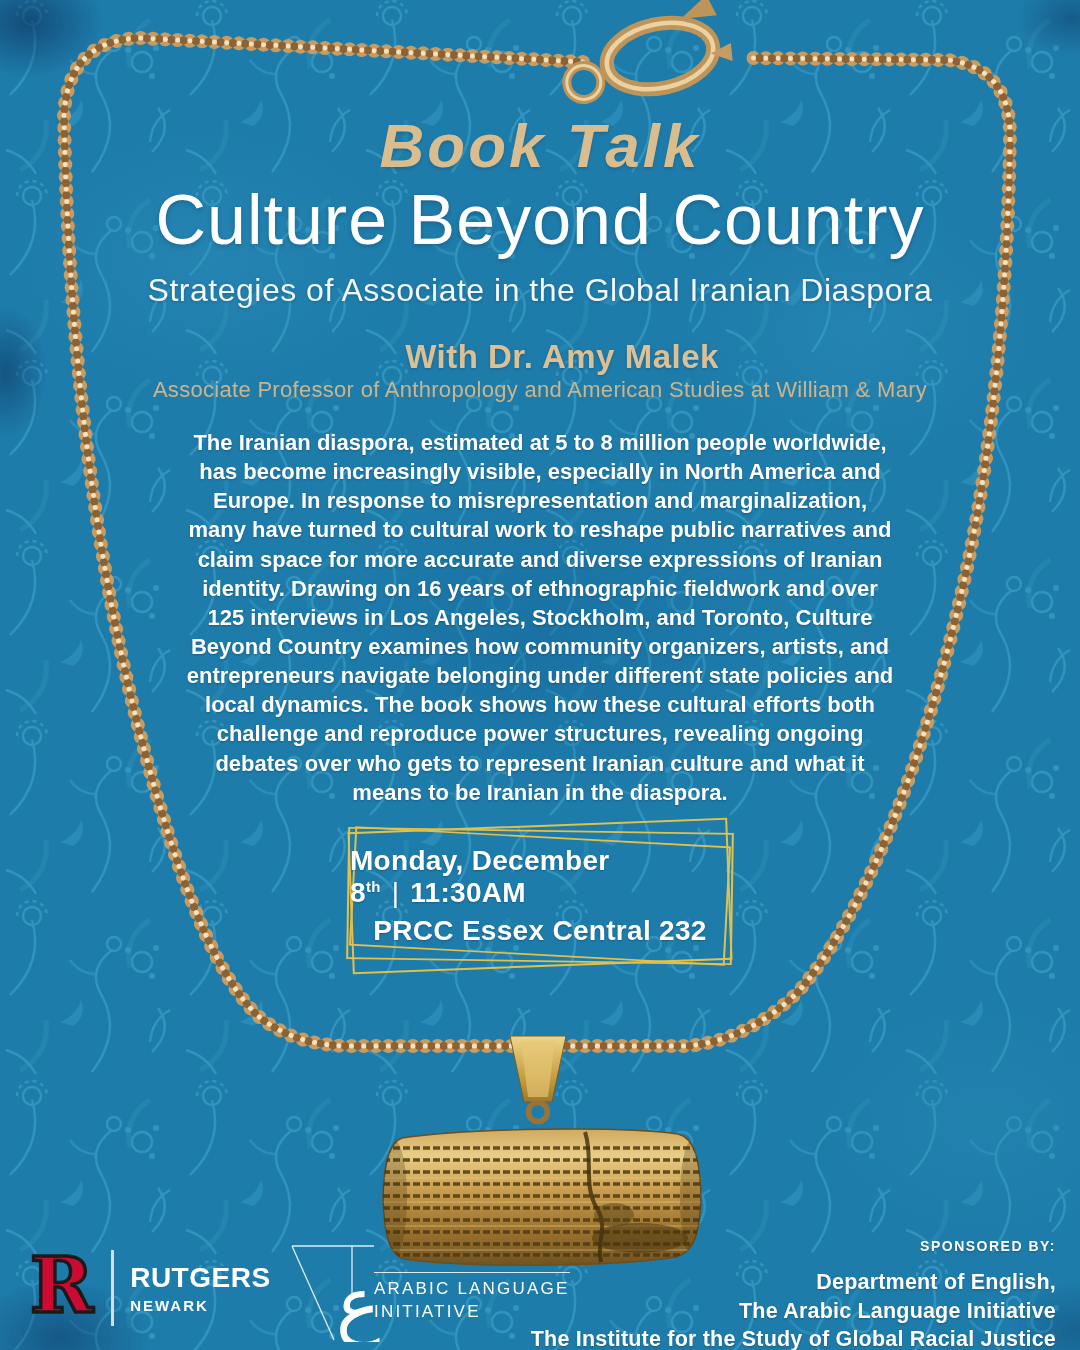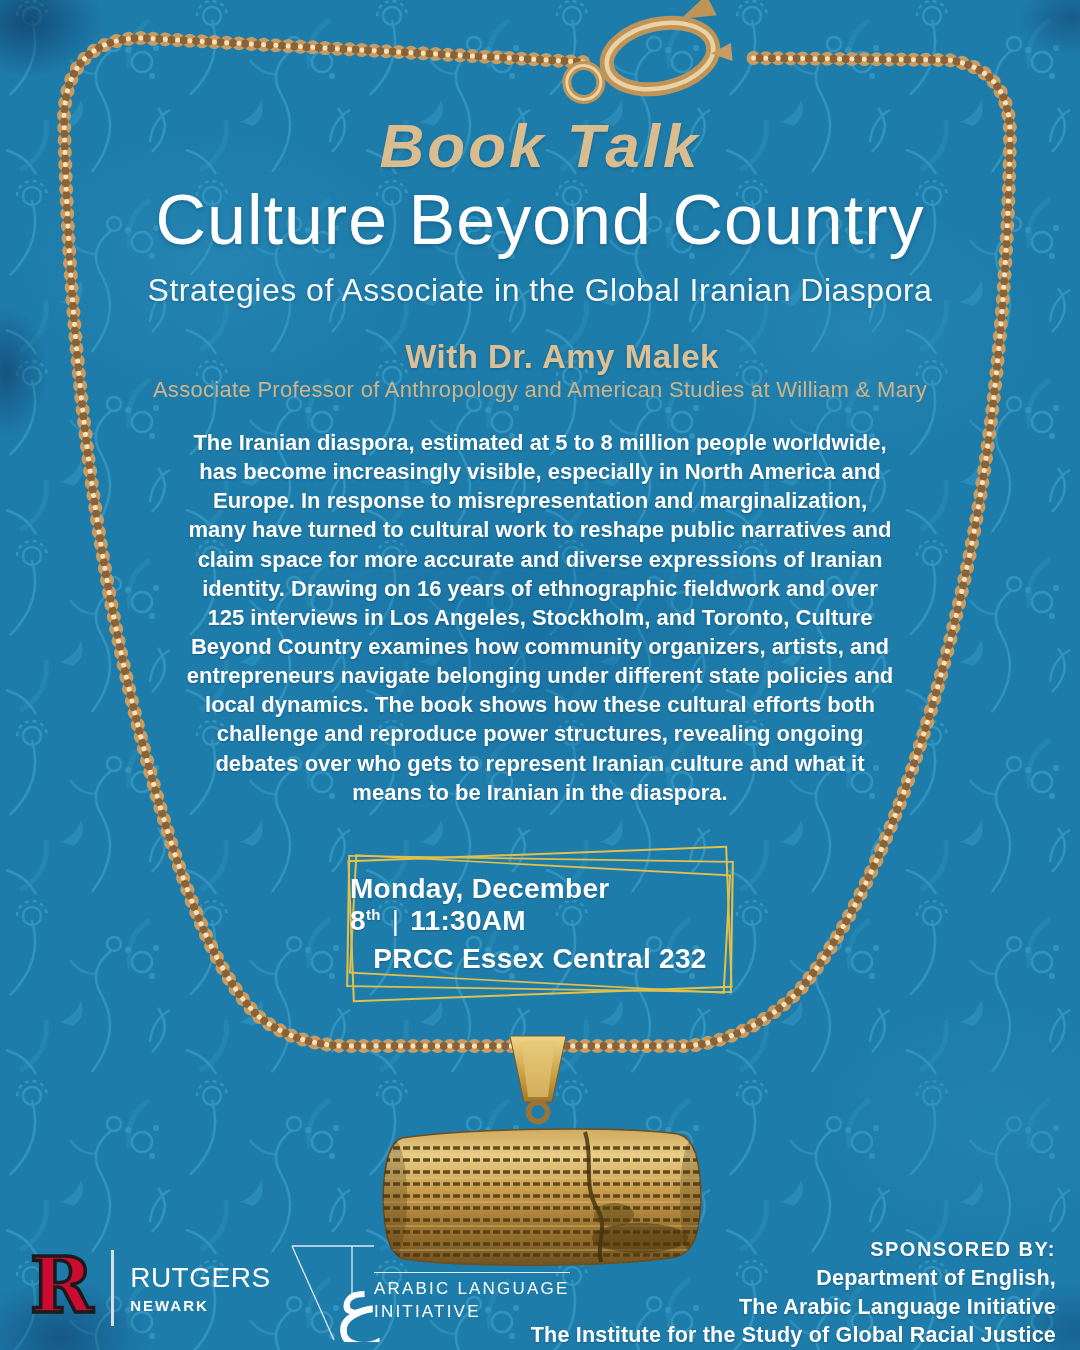--- a/index.html
+++ b/index.html
@@ -50,21 +50,21 @@
     top:377px; font-size:22px; font-weight:400; color:#cfb487; letter-spacing:.3px;
   }
   .description {
     position:absolute; top:428px; left:50%; transform:translateX(-50%);
     width:712px; text-align:center;
     font-size:22px; font-weight:700; color:#ffffff; line-height:1.325;
     text-shadow:0 1px 2px rgba(5,40,60,.35);
   }
   
   .date-box {
-    position:absolute; top:853px; left:50%; transform:translateX(-50%);
+    position:absolute; top:825px; left:50%; transform:translateX(-50%);
     width:380px; height:142px;
   }
   .gold-frame { position:absolute; inset:0; border:2px solid #e3c04a; }
   .gold-frame.f1 { transform:rotate(-2.2deg); }
   .gold-frame.f2 { transform:rotate(0.9deg) scale(1.015,0.93); }
   .gold-frame.f3 { transform:rotate(3.1deg) scale(0.99,0.84); }
   .date-inner {
     position:absolute; inset:0; display:flex; flex-direction:column;
     align-items:center; justify-content:center; gap:6px;
     color:#fff; font-weight:700; text-shadow:0 1px 2px rgba(5,40,60,.35);
@@ -75,31 +75,31 @@
 
   
   .footer { position:absolute; left:0; top:1238px; width:1080px; height:112px; }
   .rutgers { position:absolute; left:30px; top:10px; display:flex; align-items:center; }
   .r-mark {
     font-family:"DejaVu Serif", serif; font-weight:900; font-size:76px; line-height:1;
     color:#cc0b33; -webkit-text-stroke:3.5px #1a1a1a; padding-bottom:4px;
   }
   .r-sep { width:3px; height:76px; background:#d8dde0; margin:0 16px 0 18px; }
   .r-text { display:flex; flex-direction:column; justify-content:center; }
-  .r-name { color:#fff; font-weight:400; font-size:28px; letter-spacing:.5px; }
+  .r-name { color:#fff; font-weight:700; font-size:28px; letter-spacing:.5px; }
   .r-campus { color:#ffffff; font-weight:700; font-size:15px; letter-spacing:2px; margin-top:3px; }
 
   .ali { position:absolute; left:284px; top:0; display:flex; align-items:flex-end; }
   .ali-mark { width:104px; height:104px; }
   .ali-text { margin-left:-14px; margin-bottom:18px; border-top:1.5px solid rgba(255,255,255,.85); padding-top:5px; }
   .ali-line { color:#fff; font-size:17px; letter-spacing:2.2px; font-weight:400; line-height:1.35; }
 
   .sponsored { position:absolute; right:24px; top:0; text-align:right; color:#fff;
     text-shadow:0 1px 2px rgba(5,40,60,.35); }
-  .sp-heading { font-size:20px; font-weight:700; letter-spacing:1.5px; margin-bottom:3px; }
+  .sp-heading { font-size:14px; font-weight:700; letter-spacing:1.5px; margin-bottom:14px; }
   .sp-line { font-size:21.5px; font-weight:700; line-height:1.33; letter-spacing:.2px; }
 </style>
 </head>
 <body>
 
 <svg class="full" aria-hidden="true">
   <defs>
     <pattern id="floral" patternUnits="userSpaceOnUse" width="180" height="180">
       <g fill="none" stroke="#49b4d8" stroke-width="2.4" opacity="0.42">
         <path d="M10,95 Q44,62 32,20"></path>

